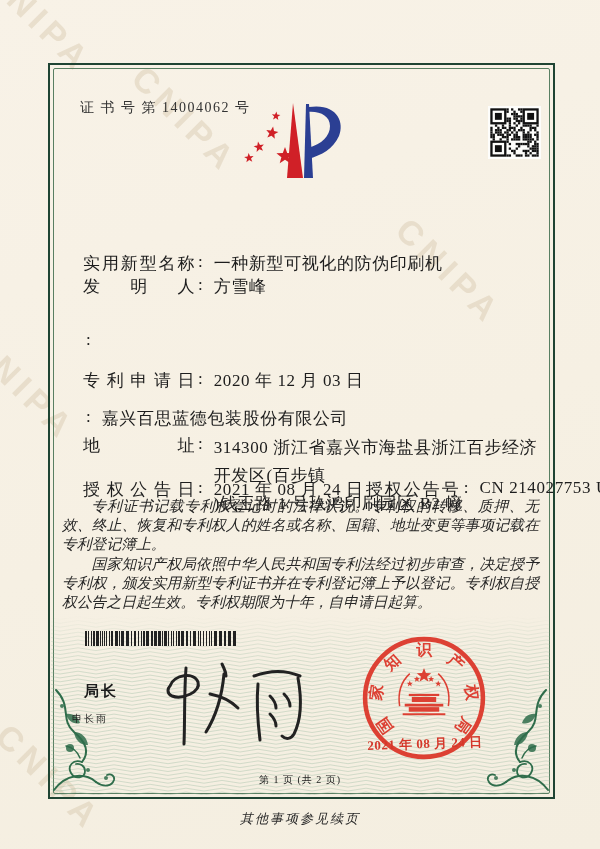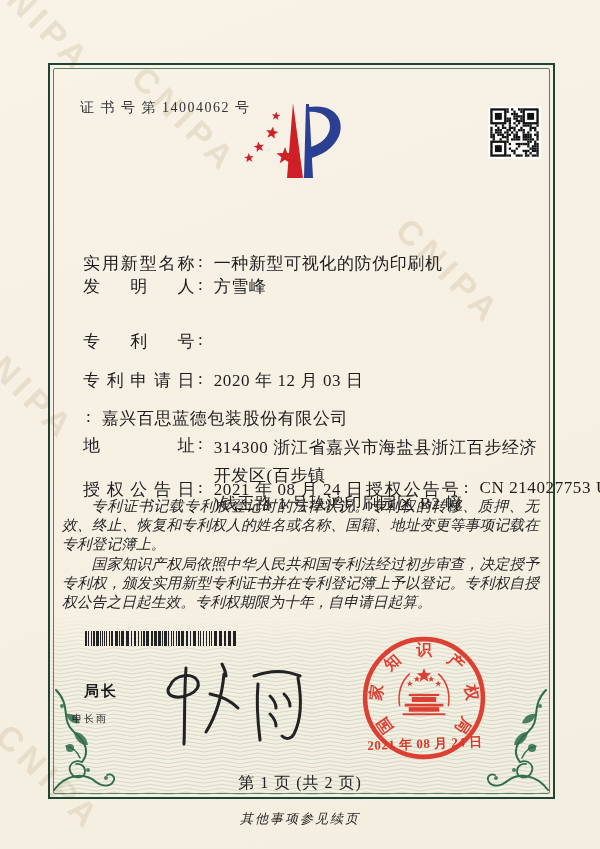--- a/index.html
+++ b/index.html
@@ -37,21 +37,21 @@
          font-family:"Liberation Sans","DejaVu Sans",sans-serif;z-index:5;}
   .sig-name{position:absolute;left:72px;top:712px;font-size:10px;font-weight:400;letter-spacing:2px;
          font-family:"Liberation Sans","DejaVu Sans",sans-serif;z-index:5;}
   .signature{position:absolute;left:158px;top:652px;width:160px;height:105px;z-index:5;}
   .seal{position:absolute;left:359px;top:633px;width:130px;height:130px;z-index:7;opacity:.93;}
   .seal-date{position:absolute;left:360px;top:735px;width:130px;text-align:center;font-size:13px;
          color:#d5372a;font-weight:600;letter-spacing:.5px;transform:rotate(-2deg);z-index:8;}
   .ornament{position:absolute;width:84px;height:108px;z-index:4;}
   .orn-left{left:52px;top:686px;}
   .orn-right{left:466px;top:686px;}
-  .page-ind{position:absolute;left:0;top:773px;width:100%;text-align:center;font-size:16px;
+  .page-ind{position:absolute;left:0;top:773px;width:100%;text-align:center;font-size:10px;
          letter-spacing:1px;color:#222;z-index:6;}
   .note{position:absolute;left:0;top:810px;width:100%;text-align:center;font-size:13px;
          font-style:italic;letter-spacing:2px;color:#2a2a2a;z-index:5;}
 </style>
 </head>
 <body>
 
 <div class="page">
 
   <span class="wm" style="left:-28px;top:0px;">CNIPA</span>
@@ -251,21 +251,20 @@
     <span class="lbl">实用新型名称</span>
       <span class="colon">:</span>
     <span class="val">一种新型可视化的防伪印刷机</span>
   </div>
   <div class="row" style="top:275px;">
     <span class="lbl">发明人</span>
       <span class="colon">:</span>
     <span class="val">方雪峰</span>
   </div>
   <div class="row" style="top:330px;">
-    <span class="lbl">专利号</span>
       <span class="colon">:</span>
   </div>
   <div class="row" style="top:369px;">
     <span class="lbl">专利申请日</span>
       <span class="colon">:</span>
     <span class="val">2020 年 12 月 03 日</span>
   </div>
   <div class="row" style="top:407px;">
       <span class="colon">:</span>
     <span class="val">嘉兴百思蓝德包装股份有限公司</span>

